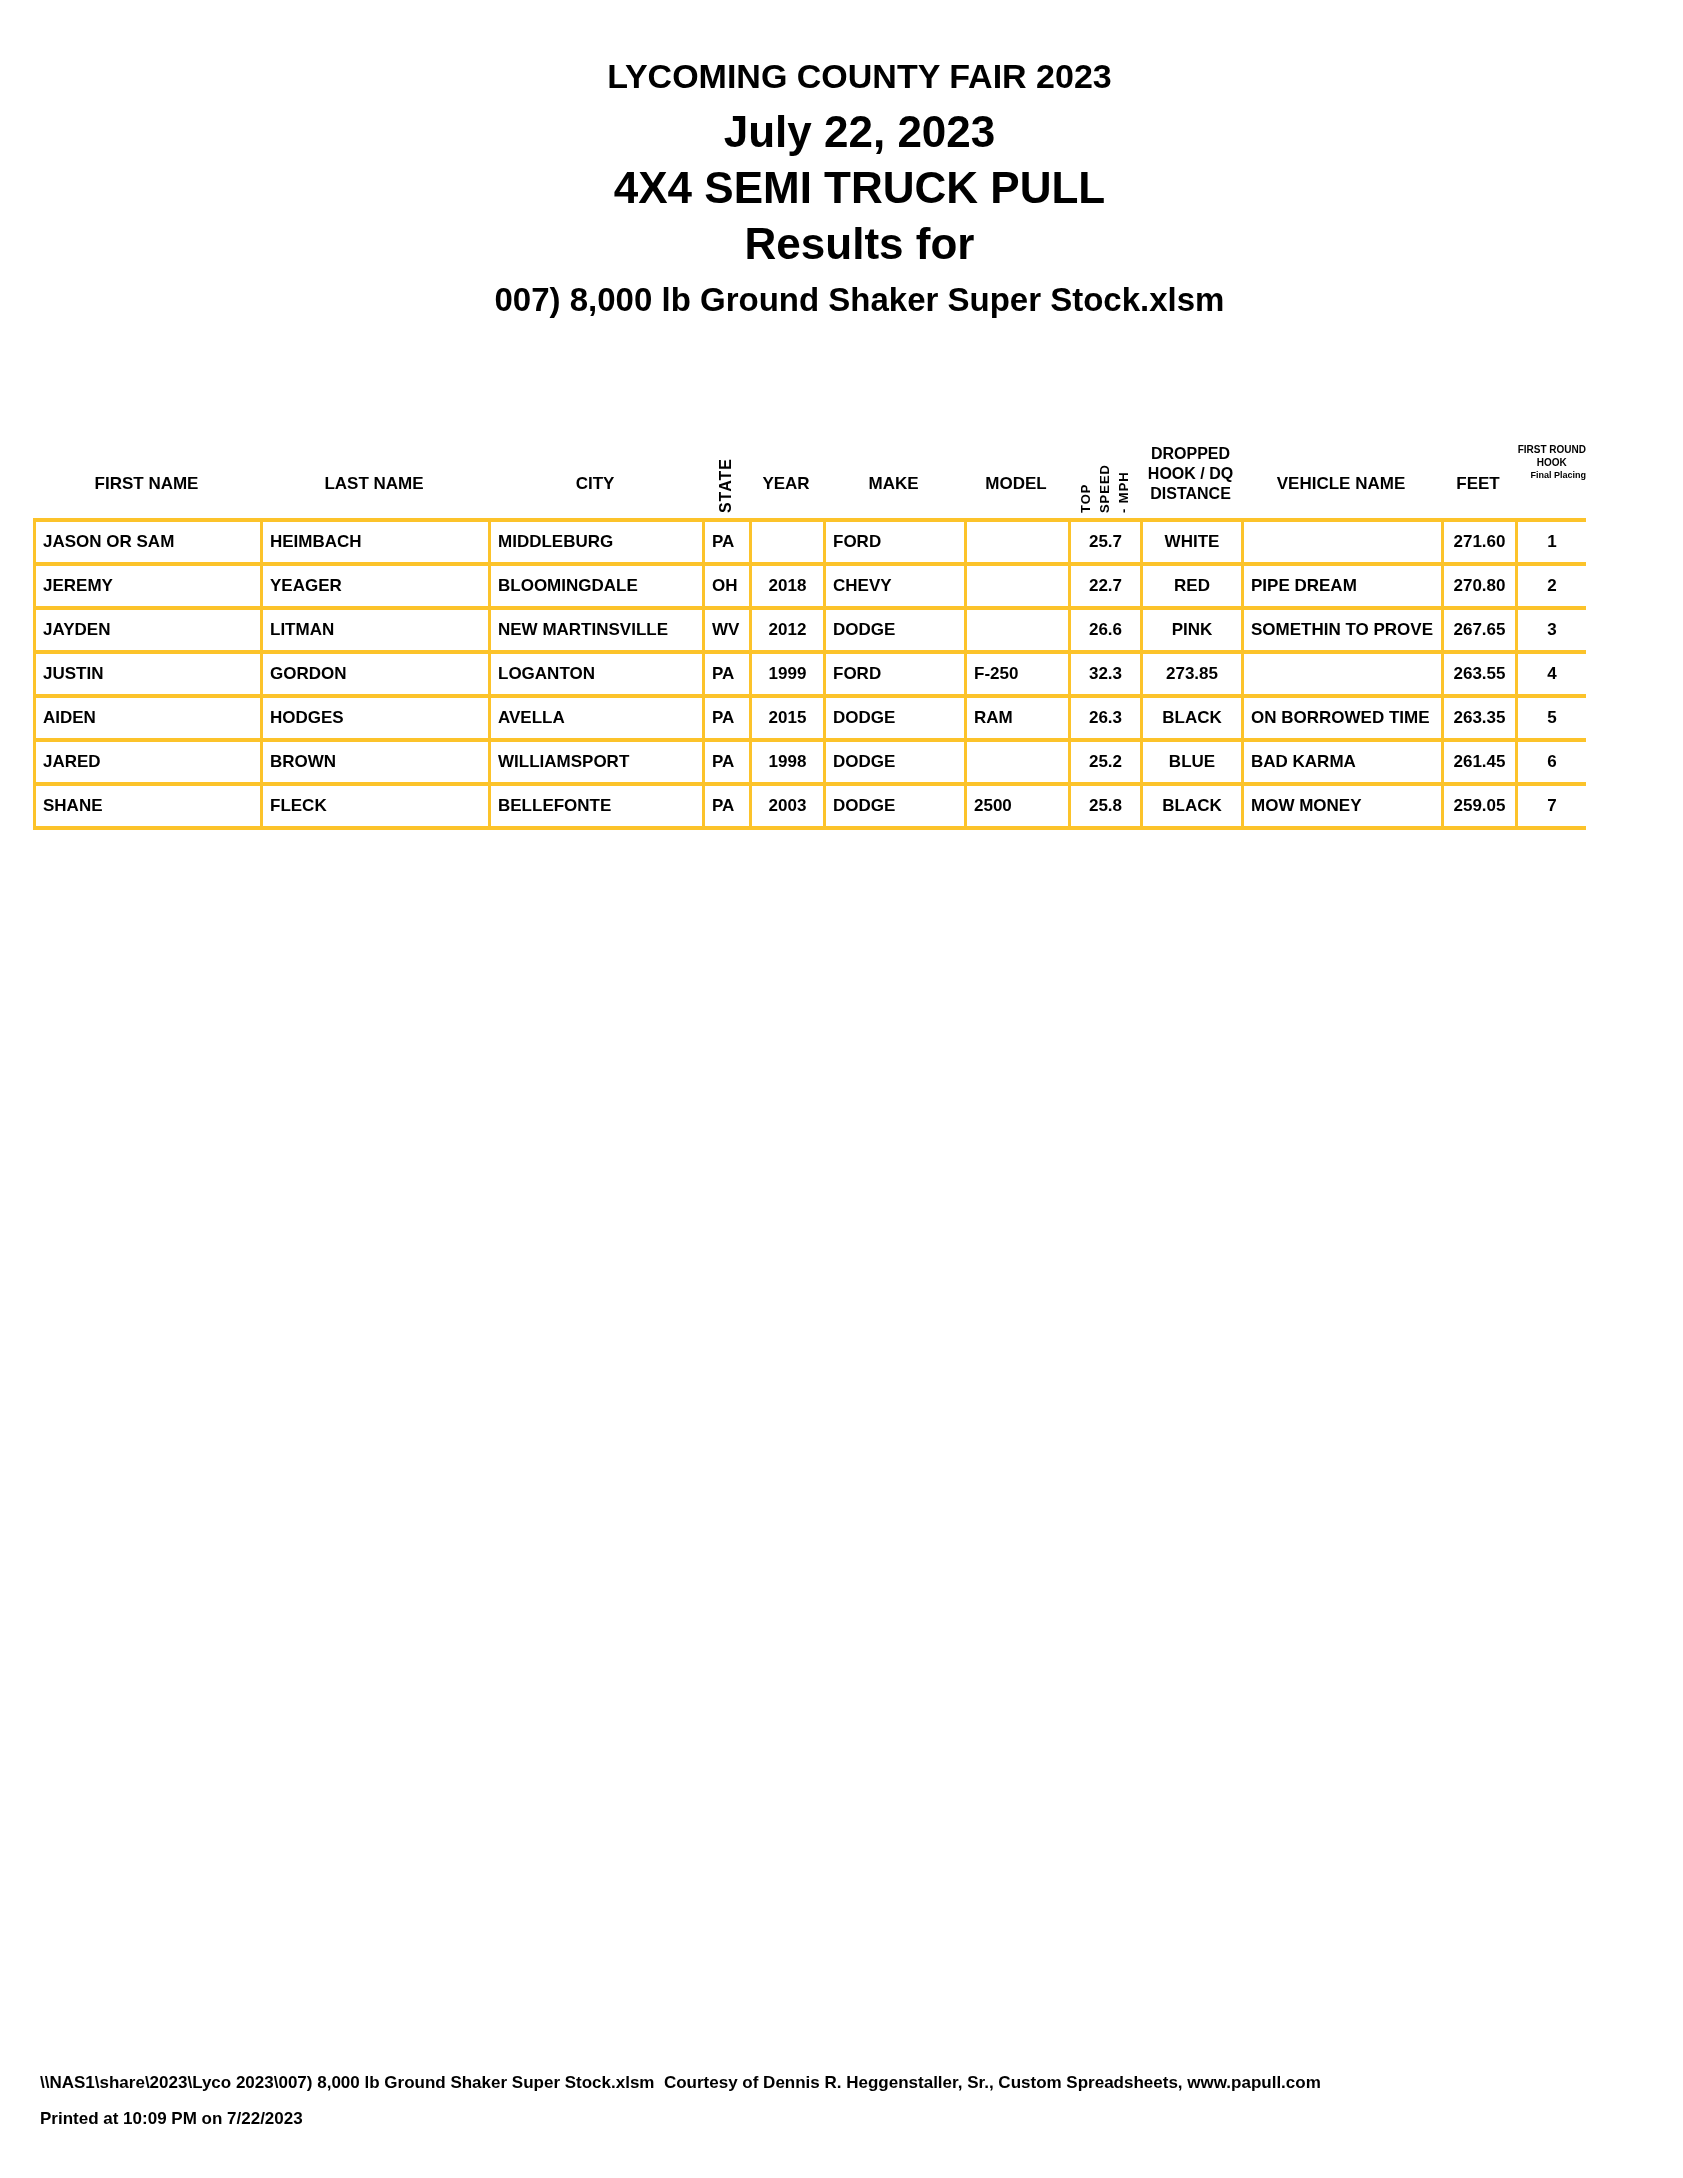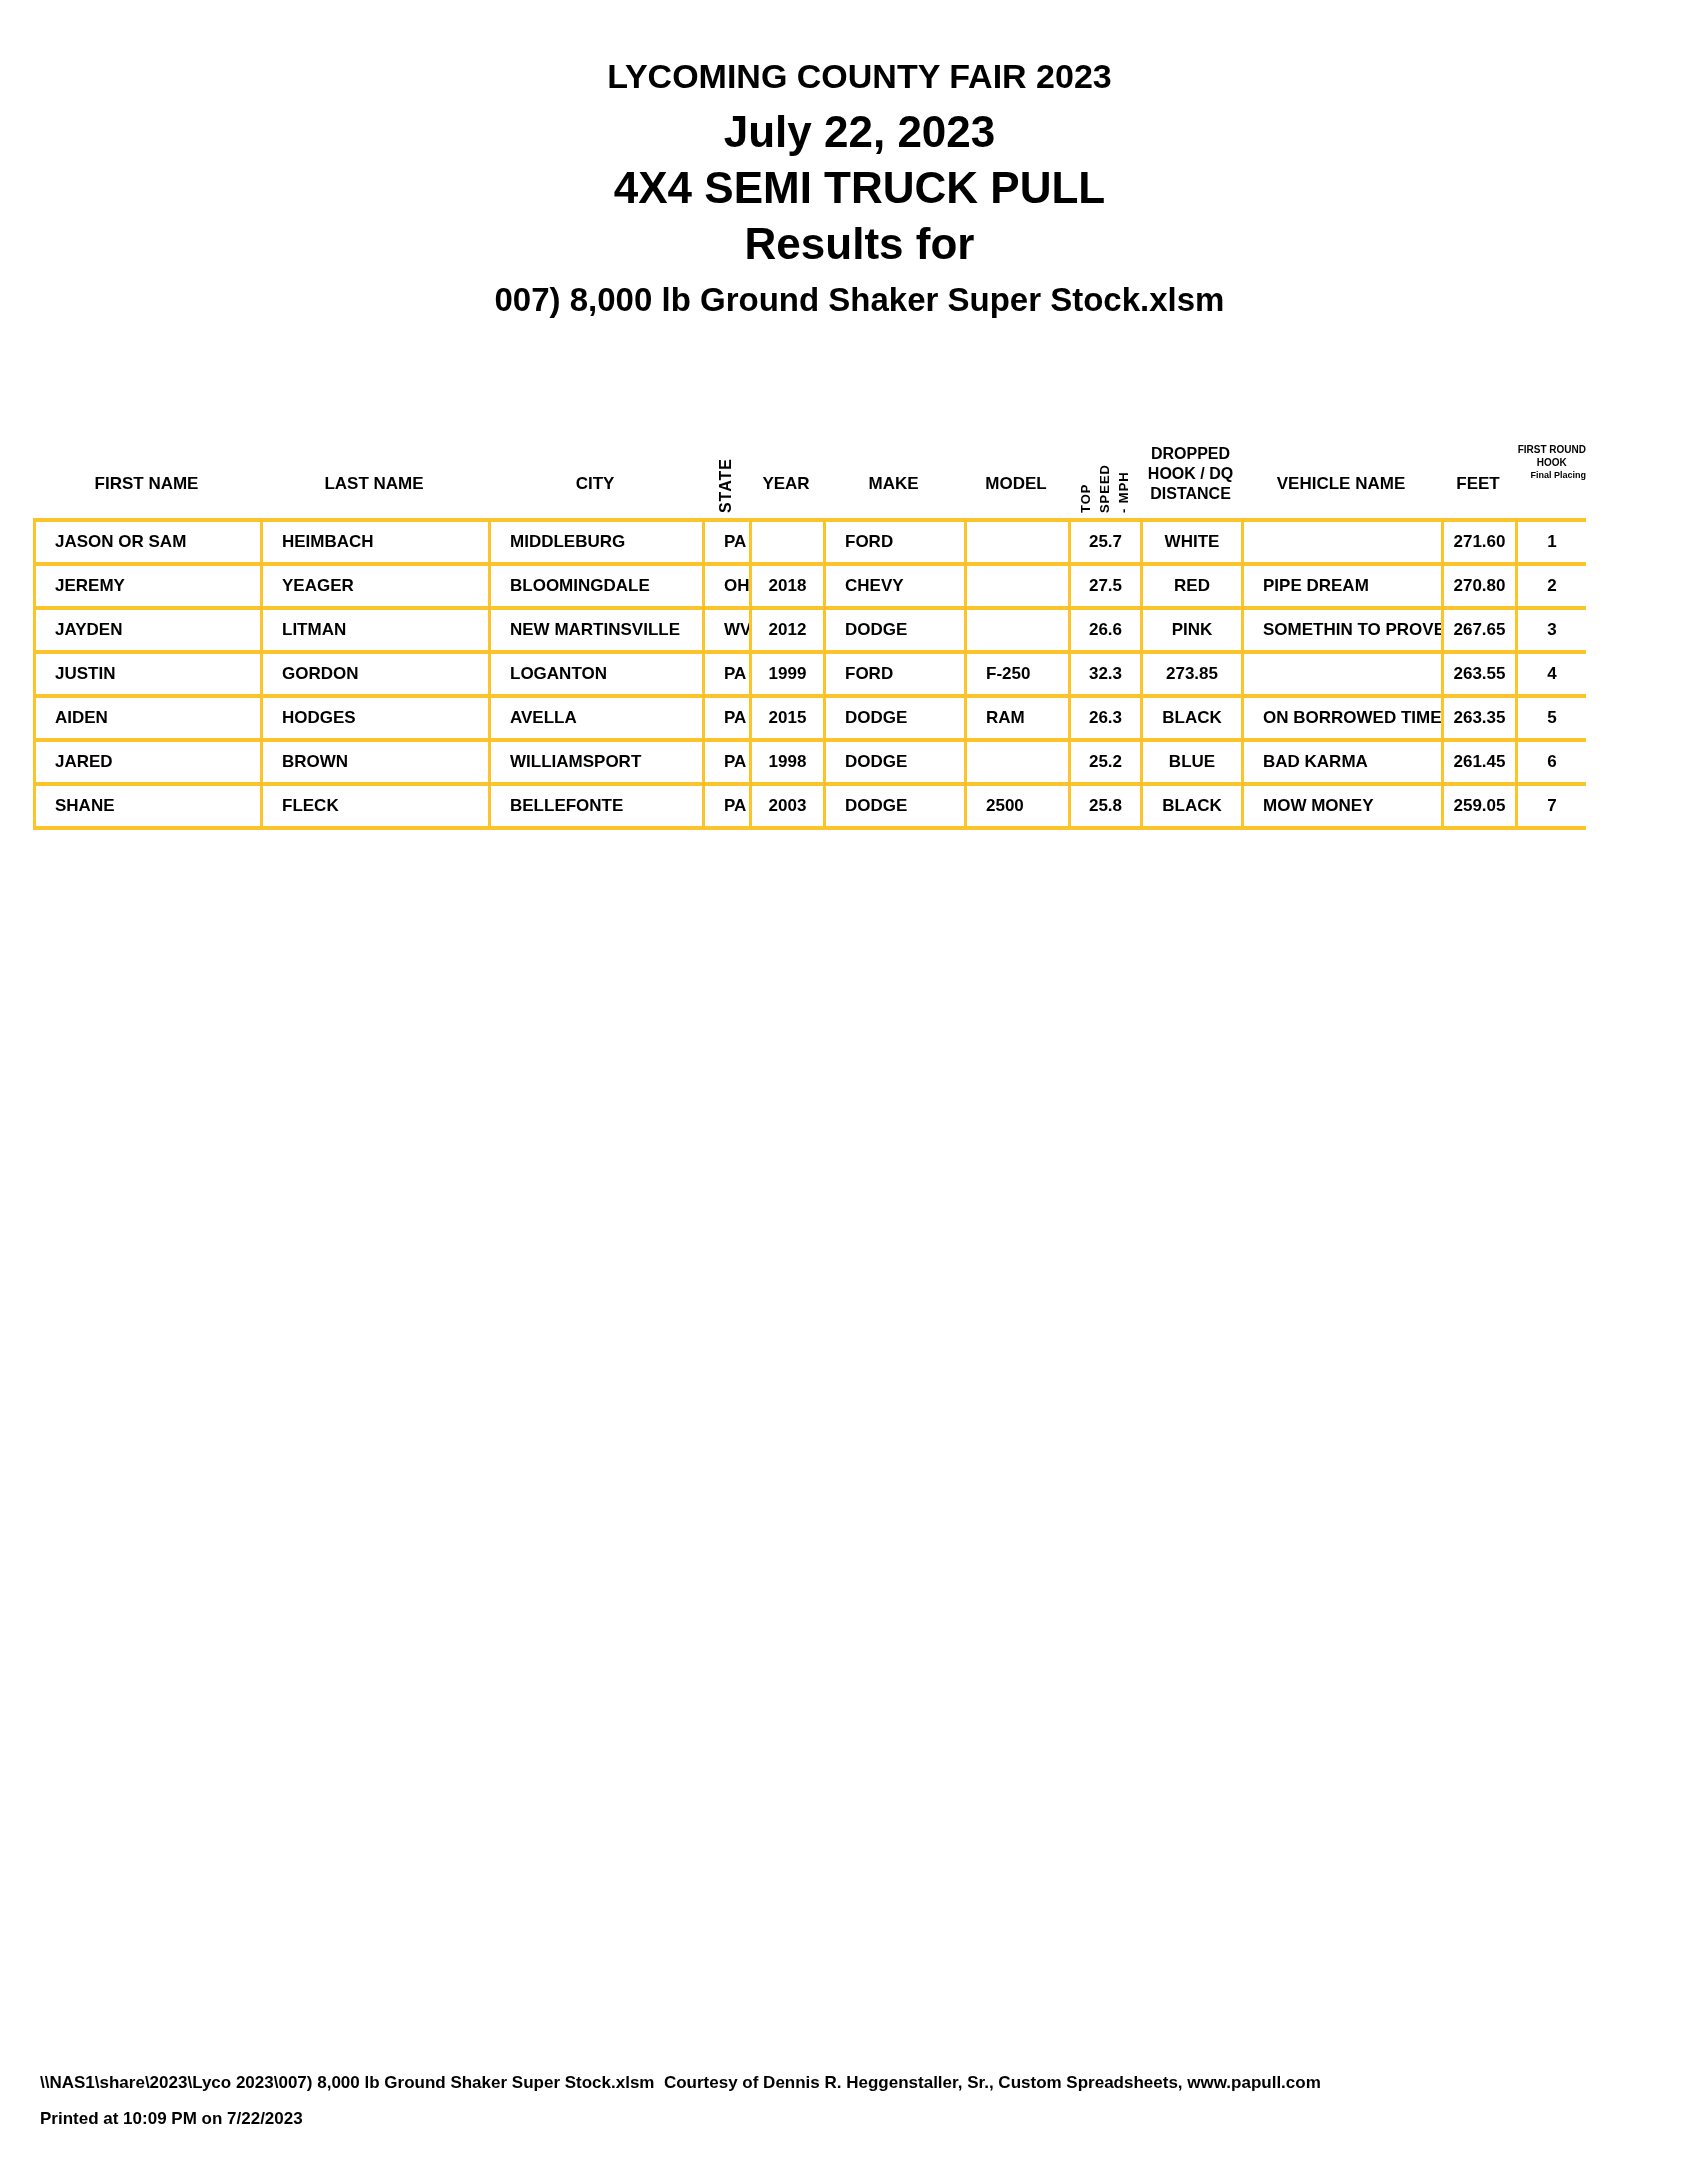--- a/index.html
+++ b/index.html
@@ -43,21 +43,21 @@
   .placing-sub{font-size:9px;line-height:12px;text-align:center;}
 
   
   .tbl{position:absolute;left:33px;top:518px;border-bottom:4px solid var(--gold);}
   .row{height:44px;border-top:4px solid var(--gold);box-sizing:border-box;}
   .cell{
     border-left:3px solid var(--gold);box-sizing:border-box;
     display:flex;align-items:center;font-size:17px;
     white-space:nowrap;overflow:hidden;
   }
-  .cell.al{justify-content:flex-start;padding-left:19px;}
+  .cell.al{justify-content:flex-start;padding-left:7px;}
   .cell.ac{justify-content:center;}
 
   
   .footer{position:absolute;left:40px;top:2065px;font-size:17px;line-height:36px;}
   .footer div{white-space:pre-wrap;}
 </style>
 </head>
 <body>
 
 <div class="titles">
@@ -111,21 +111,21 @@
       <div class="cell ac">1</div>
     </div>
     <div class="row cols">
       <div class="cell al">JEREMY</div>
       <div class="cell al">YEAGER</div>
       <div class="cell al">BLOOMINGDALE</div>
       <div class="cell al">OH</div>
       <div class="cell ac">2018</div>
       <div class="cell al">CHEVY</div>
       <div class="cell al"></div>
-      <div class="cell ac">27.5</div>
+      <div class="cell ac">22.7</div>
       <div class="cell ac">RED</div>
       <div class="cell al">PIPE DREAM</div>
       <div class="cell ac">270.80</div>
       <div class="cell ac">2</div>
     </div>
     <div class="row cols">
       <div class="cell al">JAYDEN</div>
       <div class="cell al">LITMAN</div>
       <div class="cell al">NEW MARTINSVILLE</div>
       <div class="cell al">WV</div>

